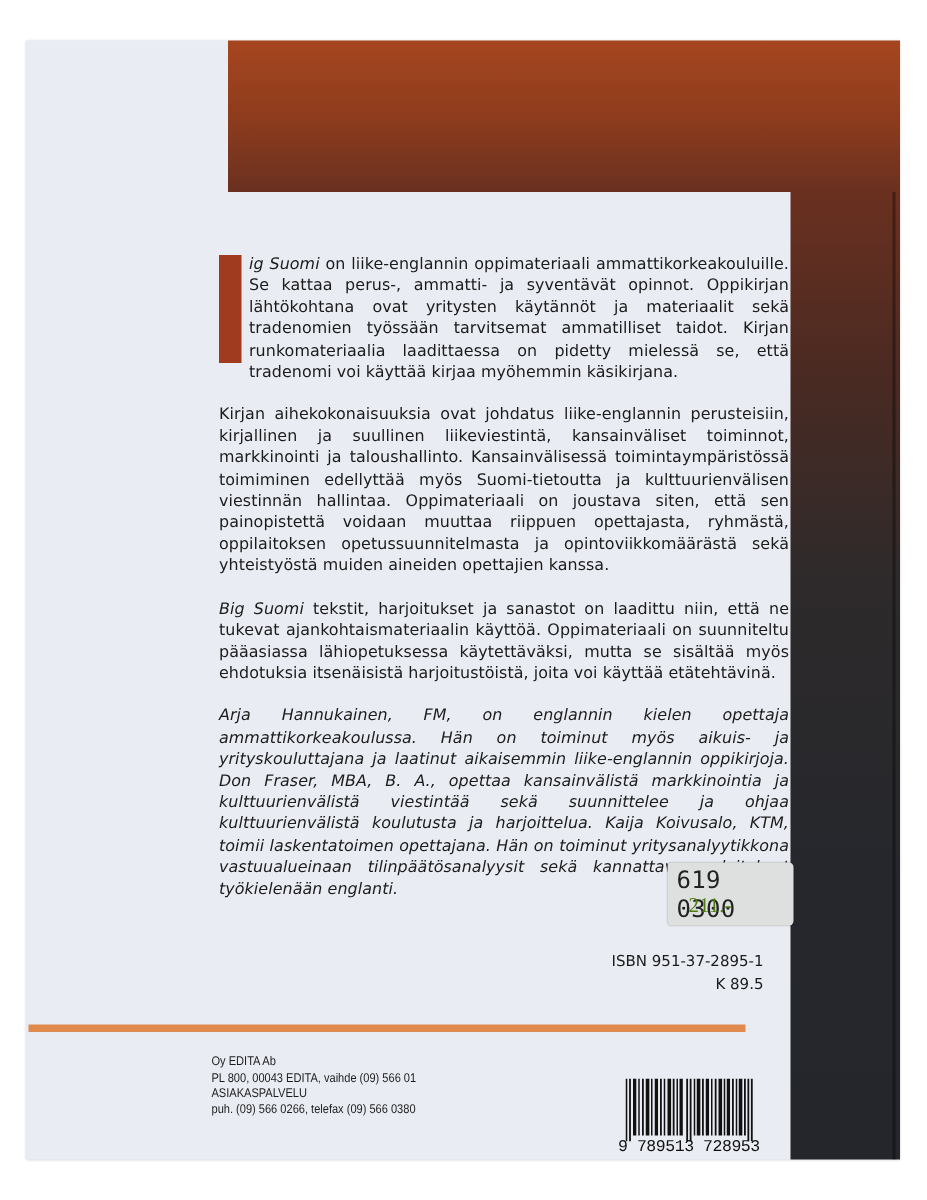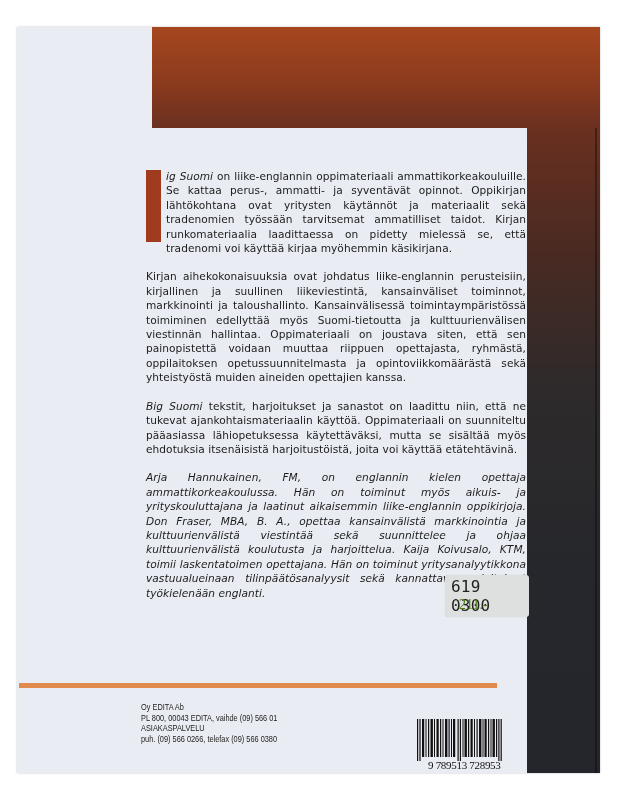--- a/index.html
+++ b/index.html
@@ -52,22 +52,22 @@
       font-family: "Liberation Sans", sans-serif;
       font-size: 8.4px; line-height: 10.5px; color: #1d1d1d;
       transform: scaleX(0.88); transform-origin: left top;
     }
 
     .barcode {
       position: absolute; left: 400px; top: 692px; width: 85px; height: 50px;
     }
     .barcode svg { display: block; }
     .barcode-digits {
-      position: absolute; left: 411px; top: 732px; width: 95px;
-      font-family: Liberation Serif, serif; font-size: 11px; line-height: 12px;
+      position: absolute; left: 395px; top: 732px; width: 95px;
+      font-family: Liberation Mono, monospace; font-size: 11px; line-height: 12px;
       color: #111; white-space: pre; letter-spacing: -0.3px;
     }
 
     .sticker {
       position: absolute; left: 428px; top: 548px; width: 84px; height: 42px;
       background: #dedfdf; border-radius: 3px;
       box-shadow: 0 0 1px rgba(0,0,0,0.2);
     }
     .sticker-code {
       position: absolute; left: 6px; top: 2px; font-family: "DejaVu Sans Mono", monospace;
@@ -97,20 +97,24 @@
       <span class="it">Big Suomi</span><span> tekstit, harjoitukset ja sanastot on laadittu niin, että ne tukevat ajankohtaismateriaalin käyttöä. Oppimateriaali on suunniteltu pääasiassa lähiopetuksessa käytettäväksi, mutta se sisältää myös ehdotuksia itsenäisistä harjoitustöistä, joita voi käyttää etätehtävinä.</span>
     </div>
     <div class="para italic">Arja Hannukainen, FM, on englannin kielen opettaja ammattikorkeakoulussa. Hän on toiminut myös aikuis- ja yrityskouluttajana ja laatinut aikaisemmin liike-englannin oppikirjoja. Don Fraser, MBA, B. A., opettaa kansainvälistä markkinointia ja kulttuurienvälistä viestintää sekä suunnittelee ja ohjaa kulttuurienvälistä koulutusta ja harjoittelua. Kaija Koivusalo, KTM, toimii laskentatoimen opettajana. Hän on toiminut yritysanalyytikkona vastuualueinaan tilinpäätösanalyysit sekä kannattavuusselvitykset työkielenään englanti.</div>
   </div>
 
   <div class="sticker">
     <span class="sticker-code">619 0300</span>
     <span class="sticker-price">211.-</span>
   </div>
 
+  <div class="isbn">
+    <div>ISBN 951-37-2895-1</div>
+    <div>K 89.5</div>
+  </div>
 
   <div class="orange-rule"></div>
 
   <div class="publisher">
     <div>Oy EDITA Ab</div>
     <div>PL 800, 00043 EDITA, vaihde (09) 566 01</div>
     <div>ASIAKASPALVELU</div>
     <div>puh. (09) 566 0266, telefax (09) 566 0380</div>
   </div>
 

